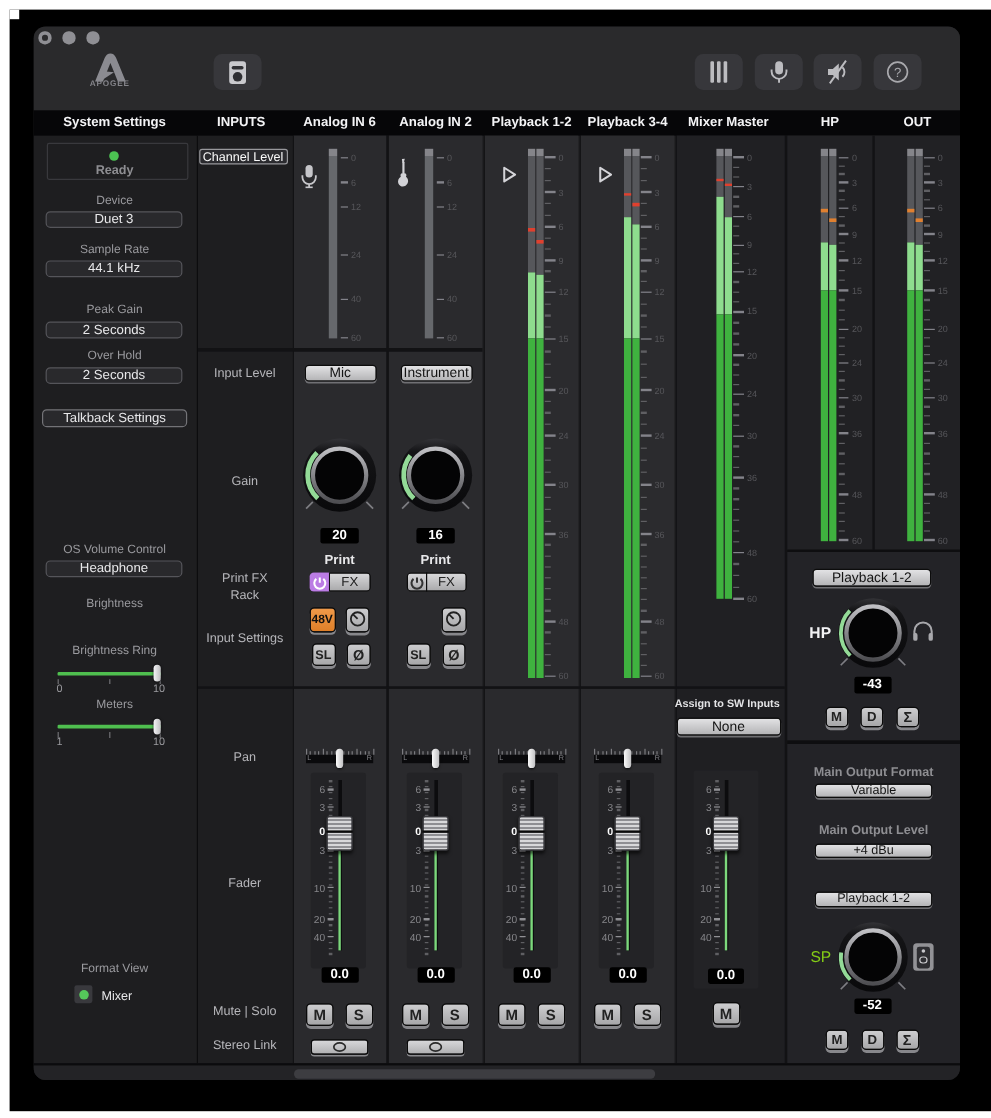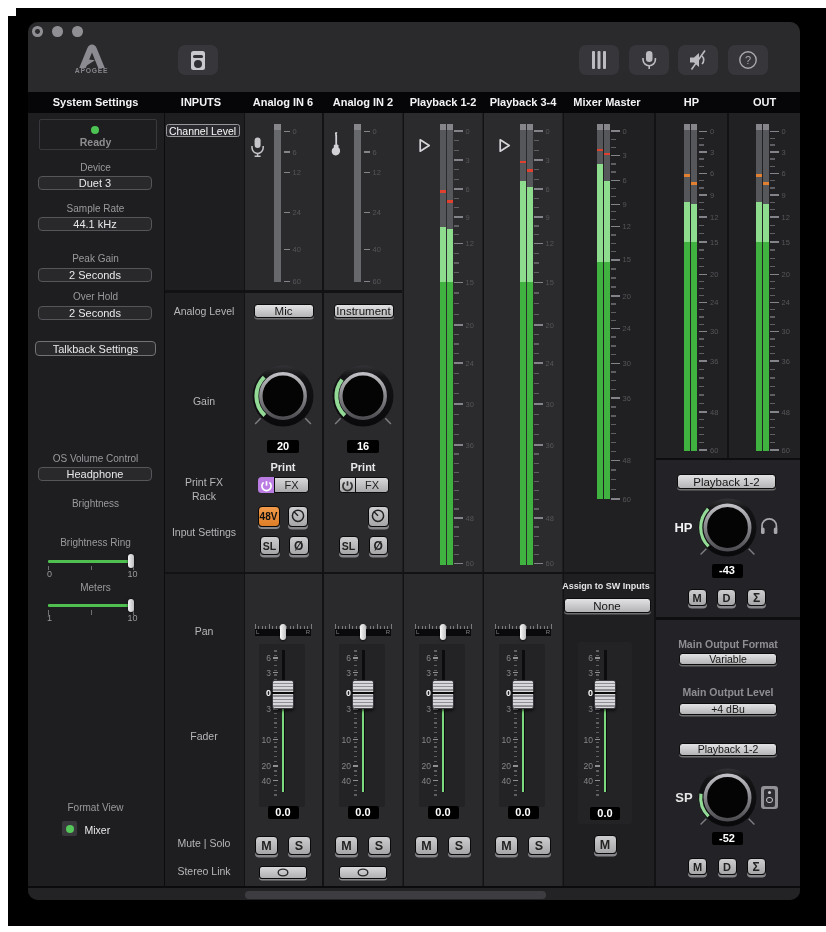--- a/index.html
+++ b/index.html
@@ -117,21 +117,21 @@
 <div class="a " style="left:20px;top:588px;width:1.2px;height:4.5px;background:#707074;"></div>
 <div class="a " style="left:62.5px;top:588px;width:1.2px;height:4.5px;background:#707074;"></div>
 <div class="a " style="left:104.5px;top:588px;width:1.2px;height:4.5px;background:#707074;"></div>
 <div class="a " style="left:99.5px;top:576.5px;width:6px;height:13.5px;background:linear-gradient(90deg,#f4f4f6,#bdbdbf);border-radius:3px;box-shadow:0 0 2px #000;"></div>
 <div class="a" style="left:11.5px;top:590.25px;width:20px;height:13.5px;font-size:9px;color:#9a9a9e;font-weight:normal;text-align:center;line-height:13.5px;">1</div>
 <div class="a" style="left:94.5px;top:590.25px;width:20px;height:13.5px;font-size:9px;color:#9a9a9e;font-weight:normal;text-align:center;line-height:13.5px;">10</div>
 <div class="a " style="left:34px;top:799px;width:15px;height:15px;background:#39393d;border-radius:2px;"></div>
 <div class="a " style="left:37.5px;top:802.5px;width:8px;height:8px;background:#55c75a;border-radius:50%;"></div>
 <div class="a" style="left:56.5px;top:800.5px;width:60px;height:14px;font-size:10.5px;color:#e8e8ea;line-height:14px;">Mixer</div>
 <div class="a " style="left:137.5px;top:101.5px;width:74px;height:13.5px;background:#2b2b2f;border:1px solid #98989c;border-radius:2.5px;color:#fafafa;font-size:10.5px;text-align:center;line-height:12px;">Channel Level</div>
-<div class="a" style="left:131px;top:281.625px;width:90px;height:15.75px;font-size:10.5px;color:#b6b6ba;font-weight:normal;text-align:center;line-height:15.75px;">Analog Level</div>
+<div class="a" style="left:131px;top:281.625px;width:90px;height:15.75px;font-size:10.5px;color:#b6b6ba;font-weight:normal;text-align:center;line-height:15.75px;">Input Level</div>
 <div class="a" style="left:131px;top:371.625px;width:90px;height:15.75px;font-size:10.5px;color:#b6b6ba;font-weight:normal;text-align:center;line-height:15.75px;">Gain</div>
 <div class="a" style="left:131px;top:453.125px;width:90px;height:15.75px;font-size:10.5px;color:#b6b6ba;font-weight:normal;text-align:center;line-height:15.75px;">Print FX</div>
 <div class="a" style="left:131px;top:467.125px;width:90px;height:15.75px;font-size:10.5px;color:#b6b6ba;font-weight:normal;text-align:center;line-height:15.75px;">Rack</div>
 <div class="a" style="left:131px;top:503.125px;width:90px;height:15.75px;font-size:10.5px;color:#b6b6ba;font-weight:normal;text-align:center;line-height:15.75px;">Input Settings</div>
 <div class="a" style="left:131px;top:602.125px;width:90px;height:15.75px;font-size:10.5px;color:#b6b6ba;font-weight:normal;text-align:center;line-height:15.75px;">Pan</div>
 <div class="a" style="left:131px;top:707.125px;width:90px;height:15.75px;font-size:10.5px;color:#b6b6ba;font-weight:normal;text-align:center;line-height:15.75px;">Fader</div>
 <div class="a" style="left:131px;top:814.125px;width:90px;height:15.75px;font-size:10.5px;color:#b6b6ba;font-weight:normal;text-align:center;line-height:15.75px;">Mute | Solo</div>
 <div class="a" style="left:131px;top:841.625px;width:90px;height:15.75px;font-size:10.5px;color:#b6b6ba;font-weight:normal;text-align:center;line-height:15.75px;">Stereo Link</div>
 <div class="a " style="left:245.5px;top:102px;width:7px;height:5.5px;background:#85858a;"></div>
 <div class="a " style="left:245.5px;top:108px;width:7px;height:152px;background:#66686c;"></div>
@@ -984,21 +984,21 @@
           <stop offset="0.55" stop-color="#808084"></stop>
           <stop offset="1" stop-color="#4e4e52"></stop>
         </linearGradient>
       </defs>
       <line x1="61.7" y1="61.7" x2="67.4" y2="67.4" stroke="#7e7e83" stroke-width="1.4"></line>
       <line x1="19.3" y1="61.7" x2="13.6" y2="67.4" stroke="#7e7e83" stroke-width="1.4"></line>
       <circle cx="40.5" cy="40.5" r="29.0" fill="url(#kb727)"></circle>
       <circle cx="40.5" cy="40.5" r="22.2" fill="#040405" stroke="url(#kr727)" stroke-width="3.6"></circle>
       <path d="M21.55 59.45 A26.8 26.8 0 0 1 13.96 36.77" fill="none" stroke="#93da97" stroke-width="3.2"></path>
     </svg>
-<div class="a" style="left:636px;top:765.75px;width:40px;height:19.5px;font-size:13px;color:#e5e5e5;font-weight:bold;text-align:center;line-height:19.5px;">SP</div>
+<div class="a" style="left:636px;top:765.75px;width:40px;height:19.5px;font-size:13px;color:#84cc16;font-weight:normal;text-align:center;line-height:19.5px;">SP</div>
 <div class="a " style="left:733px;top:764px;width:16.5px;height:23px;background:#929296;border-radius:3px;"></div>
 <div class="a " style="left:735.5px;top:766.5px;width:11.5px;height:18px;background:#2e2e32;border-radius:2px;"></div>
 <div class="a " style="left:740px;top:768.5px;width:3.2px;height:3.2px;background:#c8c8cc;border-radius:50%;"></div>
 <div class="a " style="left:738.2px;top:774.5px;width:6.8px;height:6.8px;border:1.4px solid #c8c8cc;border-radius:50%;"></div>
 <div class="a " style="left:683.5px;top:809.5px;width:31px;height:13.5px;background:#000;border-radius:2px;color:#fff;font-weight:bold;font-size:11px;text-align:center;line-height:13.5px;">-52</div>
 <div class="a " style="left:660px;top:835.5px;width:19px;height:17.5px;background:linear-gradient(#cdcdcf,#a6a6a8);border:1px solid #0a0a0a;border-radius:4px;color:#222;font-size:11px;font-weight:bold;text-align:center;line-height:16.5px;box-shadow:0 2.5px 0 #87878b;">M</div>
 <div class="a " style="left:689.5px;top:835.5px;width:19px;height:17.5px;background:linear-gradient(#cdcdcf,#a6a6a8);border:1px solid #0a0a0a;border-radius:4px;color:#222;font-size:11px;font-weight:bold;text-align:center;line-height:16.5px;box-shadow:0 2.5px 0 #87878b;">D</div>
 <div class="a " style="left:718.5px;top:835.5px;width:19px;height:17.5px;background:linear-gradient(#cdcdcf,#a6a6a8);border:1px solid #0a0a0a;border-radius:4px;color:#222;font-size:12px;font-weight:bold;text-align:center;line-height:16.5px;box-shadow:0 2.5px 0 #87878b;">Σ</div>
 </div>
 </body></html>

